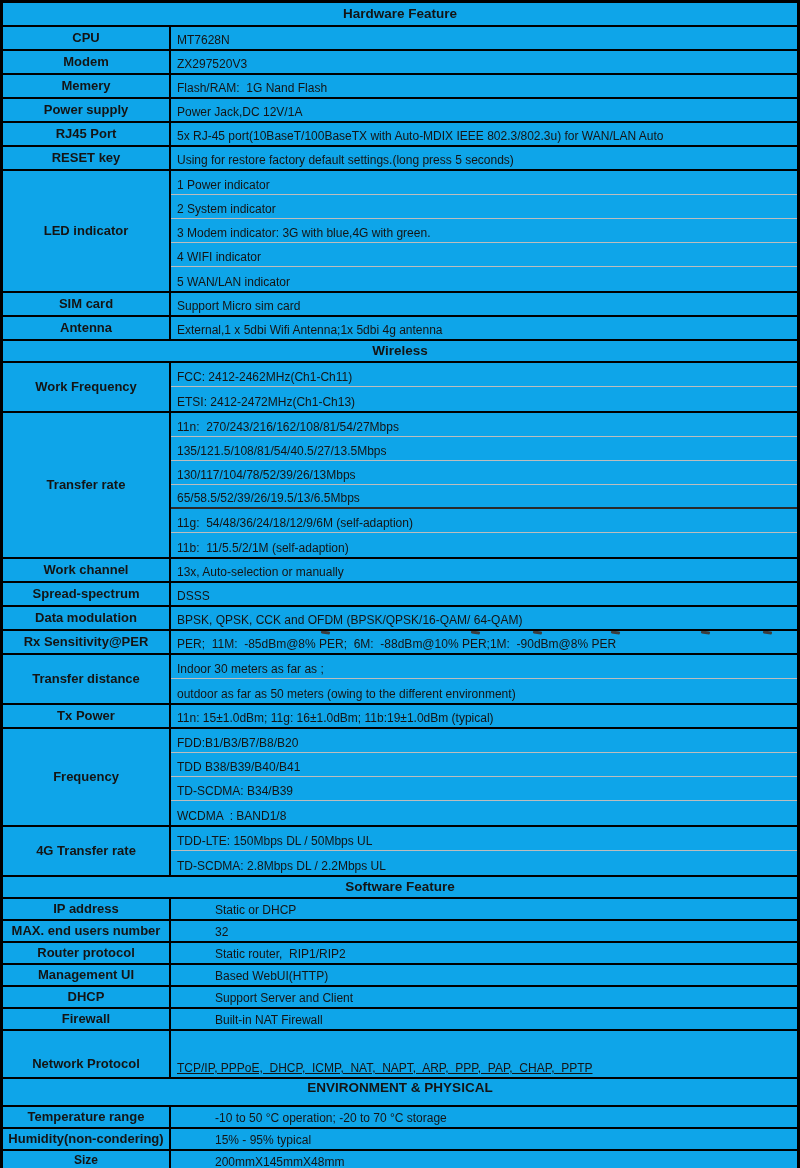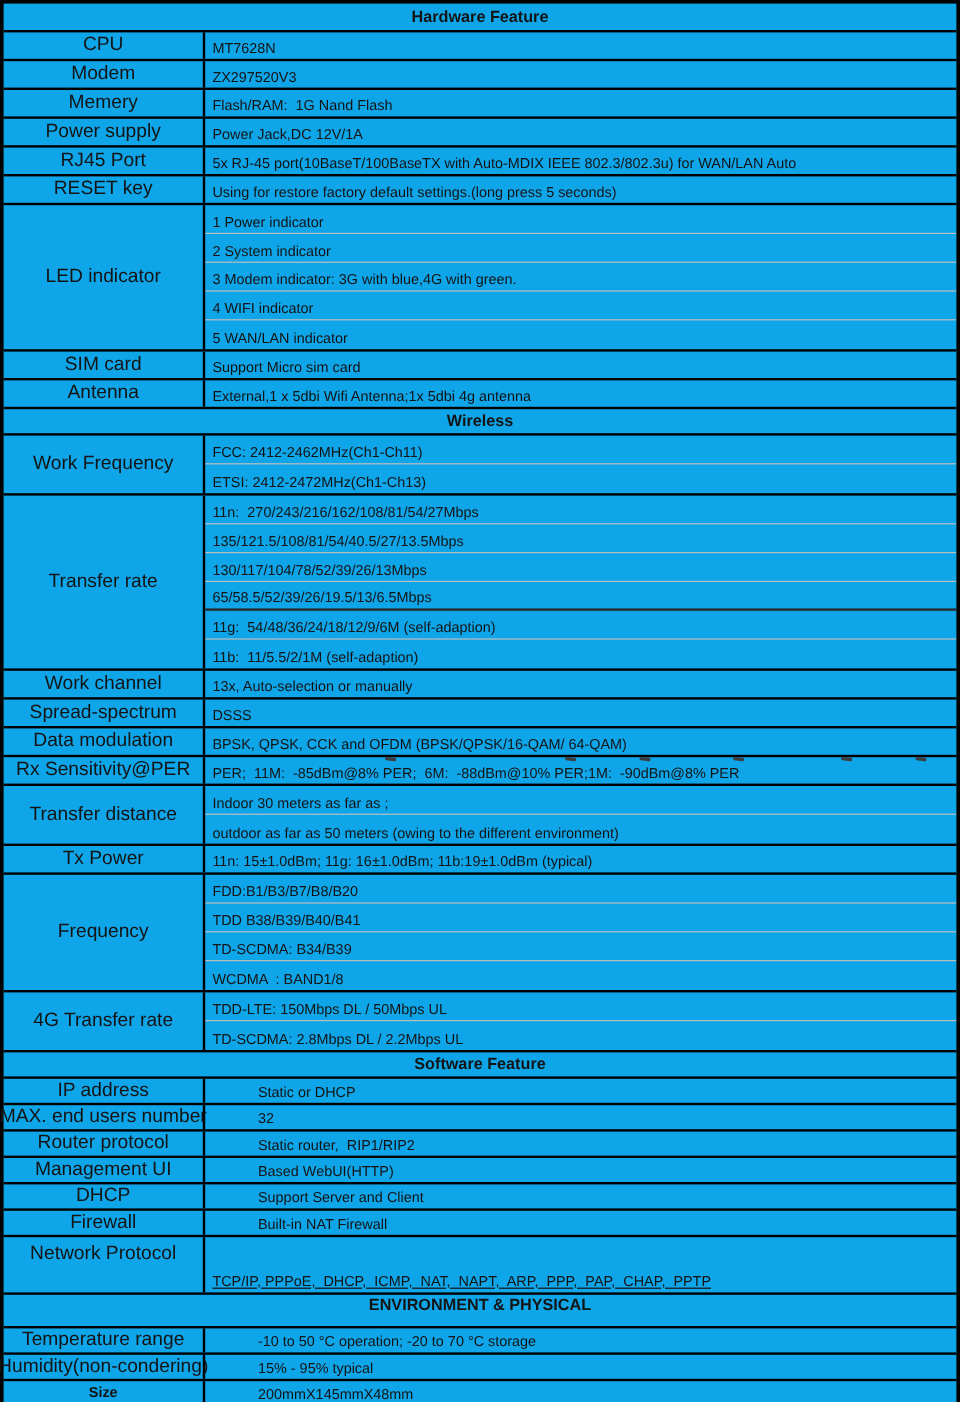--- a/index.html
+++ b/index.html
@@ -31,23 +31,24 @@
   .row { display: flex; border-bottom: 2px solid #000; }
   .row:last-child { border-bottom: none; }
   .label-cell {
     flex: 0 0 168px;
     width: 168px;
     border-right: 2px solid #000;
     display: flex;
     align-items: center;
     justify-content: center;
     text-align: center;
-    font-size: 16px;
+    font-size: 13px;
     white-space: pre;
     line-height: 1.1;
+    font-weight: bold;
   }
   .value-cell {
     flex: 1 1 auto;
     display: flex;
     flex-direction: column;
     position: relative;
     overflow: hidden;
   }
   .line {
     display: flex;
@@ -58,21 +59,21 @@
     white-space: pre;
     border-bottom: 1px solid #bdbdbd;
     overflow: hidden;
   }
   .line:last-child { border-bottom: none; }
   .single .line { height: 22px; }
   .sm .line     { height: 20px; padding-left: 44px; }
   .strong-sep   { border-bottom: 2px solid #2a2a2a; }
   
   .np .line { height: 46px; text-decoration: underline; }
-  .np .label-cell { align-items: flex-end; padding-bottom: 23px; }
+  .np .label-cell { align-items: flex-end; padding-bottom: 6px; }
   .bold-label .label-cell { font-weight: bold; font-size: 12px; }
   
   .artifact {
     position: absolute;
     top: 0;
     height: 3px;
     width: 9px;
     background: #3d3d3d;
     transform: rotate(8deg);
     border-radius: 1px;

